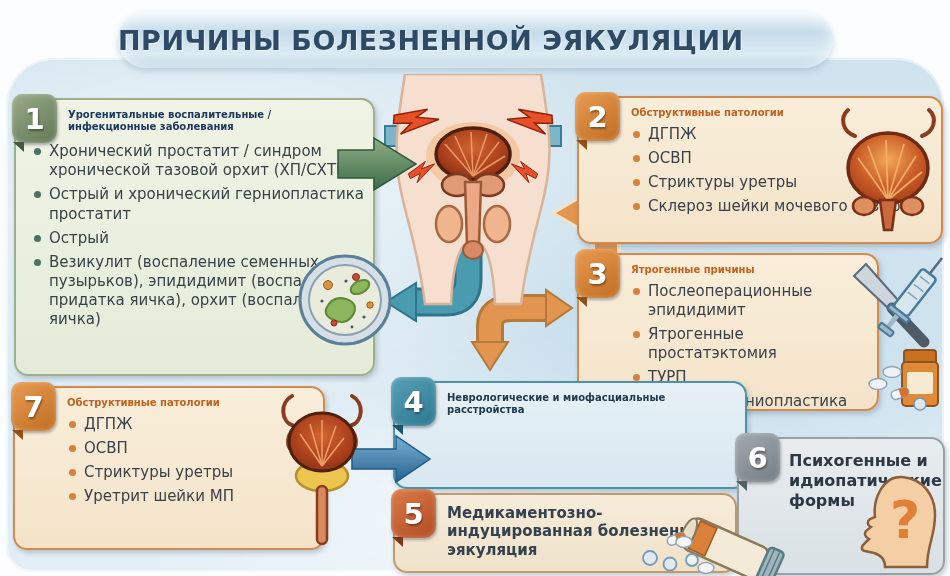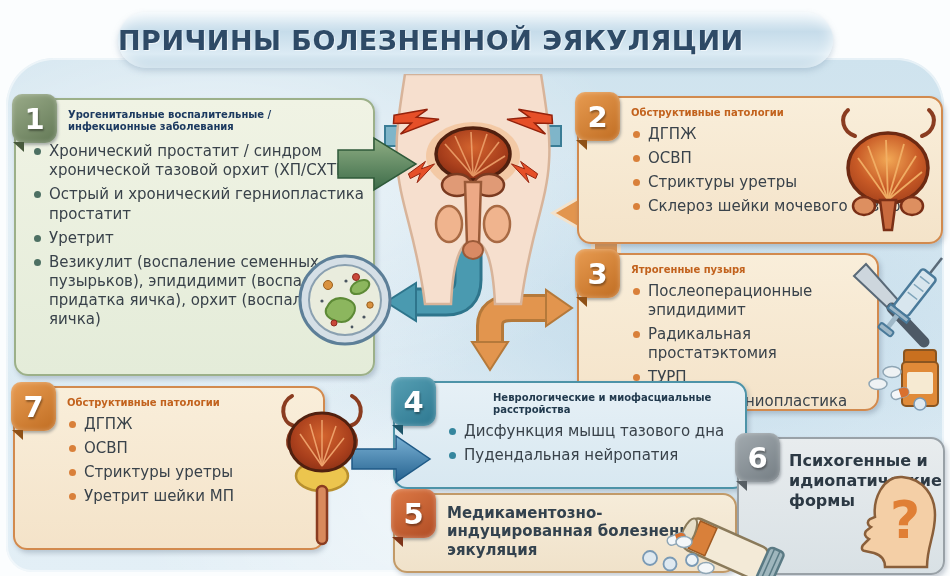--- a/index.html
+++ b/index.html
@@ -41,21 +41,21 @@
   .green-box .badge::after{border-top-color:#47593c;}
   .green-box .list li::before{background:#4d7063;}
   
   .orange-box{background:linear-gradient(#f9eeda,#f4e3c9);border-color:#d28a4e;}
   .orange-box h3{color:#c2621d;}
   .orange-box .badge{background:linear-gradient(145deg,#e89c52,#c06d22);}
   .orange-box .badge::after{border-top-color:#8e5016;}
   .orange-box .list li::before{background:#d9803a;}
   
   .blue-box{background:linear-gradient(#e6f0f6,#d8e8f1);border-color:#4d93a8;}
-  .blue-box h3{color:#223a4e;margin-left:46px;}
+  .blue-box h3{color:#223a4e;}
   .blue-box .badge{background:linear-gradient(145deg,#57a0b4,#2d7790);}
   .blue-box .badge::after{border-top-color:#1d5468;}
   .blue-box .list li::before{background:#35869e;}
   
   .red-box{background:linear-gradient(#f6ecd9,#f0e2ca);border-color:#c29a68;}
   .red-box h3{color:#33424e;}
   .red-box .badge{background:linear-gradient(145deg,#dd7a46,#b04c24);}
   .red-box .badge::after{border-top-color:#7e3418;}
   
   .gray-box{background:linear-gradient(#e8ecee,#d9e1e5);border-color:#99a1a7;}
@@ -140,21 +140,21 @@
 
   <div class="cbox green-box" style="left:14px;top:98px;width:357px;height:274px;">
     <div class="badge">
         <span>1</span>
       </div>
     <div class="inner">
       <h3 style="max-width:292px;">Урогенитальные воспалительные / инфекционные заболевания</h3>
       <ul class="list" style="margin-left:-36px;margin-top:9px;">
         <li>Хронический простатит / синдром хронической тазовой орхит (ХП/СХТБ)</li>
         <li>Острый и хронический герниопластика простатит</li>
-        <li>Уретрит</li>
+        <li>Острый</li>
         <li>Везикулит (воспаление семенных пузырьков), эпидидимит (воспаление придатка яичка), орхит (воспаление яичка)</li>
       </ul>
     </div>
   </div>
 
   <div class="cbox orange-box" style="left:577px;top:96px;width:362px;height:144px;">
     <div class="badge">
         <span>2</span>
       </div>
     <div class="inner">
@@ -166,40 +166,36 @@
         <li>Склероз шейки мочевого пузыря</li>
       </ul>
     </div>
   </div>
 
   <div class="cbox orange-box" style="left:577px;top:253px;width:298px;height:154px;">
     <div class="badge">
         <span>3</span>
       </div>
     <div class="inner">
-      <h3>Ятрогенные пузыря</h3>
+      <h3>Ятрогенные причины</h3>
       <ul class="list">
         <li>Послеоперационные эпидидимит</li>
-        <li>Радикальная простатэктомия</li>
+        <li>Ятрогенные простатэктомия</li>
         <li>ТУРП</li>
         <li>Паховая герниопластика</li>
       </ul>
     </div>
   </div>
 
   <div class="cbox blue-box" style="left:393px;top:381px;width:350px;height:104px;">
     <div class="badge">
         <span>4</span>
       </div>
     <div class="inner">
       <h3 style="max-width:262px;">Неврологические и миофасциальные расстройства</h3>
-      <ul class="list">
-        <li>Дисфункция мышц тазового дна</li>
-        <li>Пудендальная нейропатия</li>
-      </ul>
     </div>
   </div>
 
   <div class="cbox red-box" style="left:393px;top:493px;width:340px;height:76px;">
     <div class="badge">
         <span>5</span>
       </div>
     <div class="inner">
       <h3 style="font-size:15px;max-width:288px;">Медикаментозно-индуцированная болезненная эякуляция</h3>
     </div>

